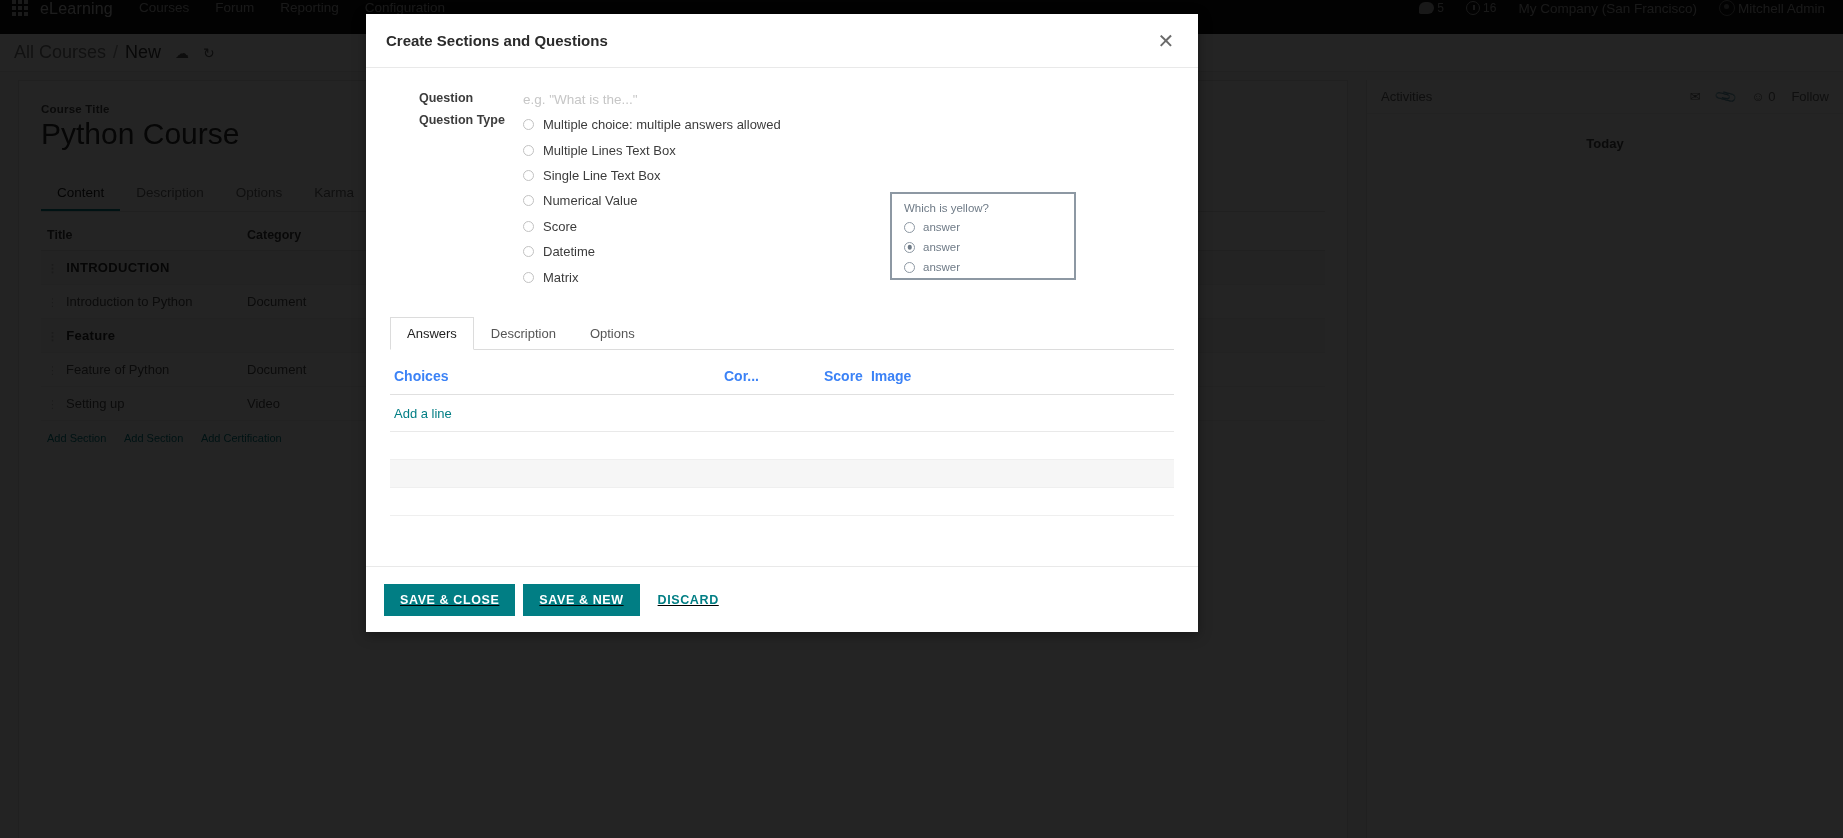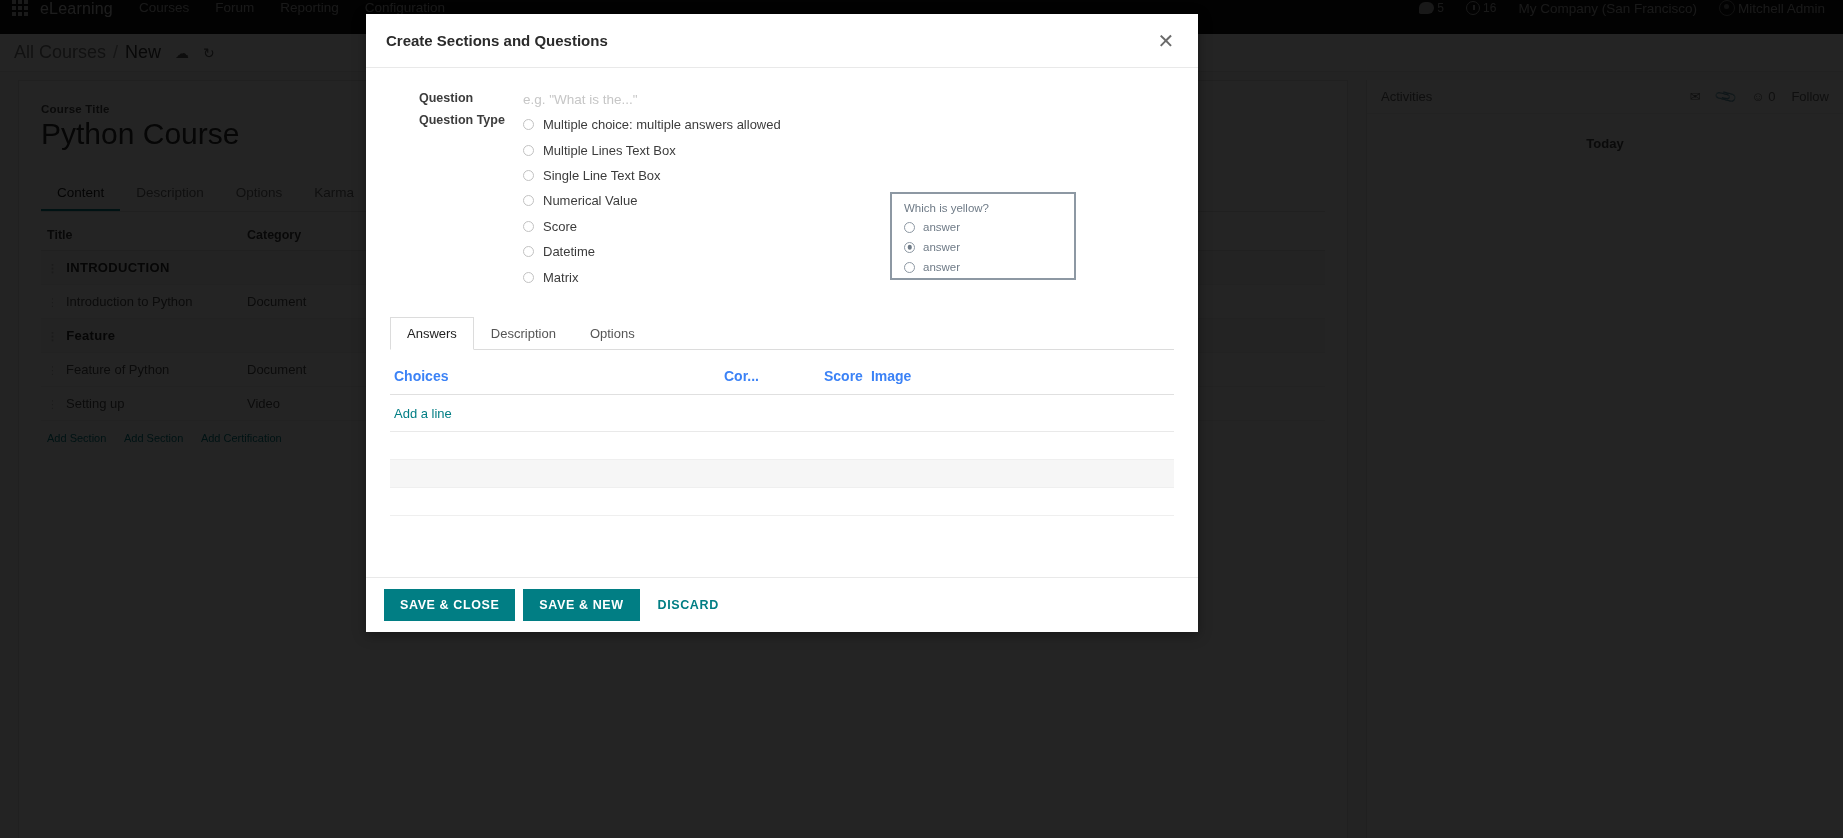--- a/index.html
+++ b/index.html
@@ -125,22 +125,22 @@
     height: 54px; flex: none; display: flex; align-items: center;
     padding: 0 20px; border-bottom: 1px solid #e9e9e9;
   }
   #modal-title { font-size: 15px; font-weight: bold; color: #2b2b2b; }
   #modal-close {
     margin-left: auto; font-size: 20px; line-height: 1; color: #6a6a6a;
     width: 24px; height: 24px; display:flex; align-items:center; justify-content:center;
   }
   #modal-body { flex: 1 1 auto; padding: 22px 24px 0 24px; position: relative; overflow: hidden;}
   #modal-footer {
-    flex: none; height: 55px; border-top: 1px solid #e9e9e9;
-    display: flex; align-items: center; padding: 0 18px; gap: 8px;
+    flex: none; height: 66px; border-top: 1px solid #e9e9e9;
+    display: flex; align-items: center; padding: 0 18px; gap: 8px; text-decoration: underline;
   }
   .btn {
     background: #017e84; color: #ffffff; border: none;
     font-size: 12.5px; font-weight: bold; letter-spacing: .6px;
     padding: 9px 16px; font-family: "Liberation Sans", sans-serif;
   }
   .btn-link {
     background: none; color: #017e84; border: none;
     font-size: 12.5px; font-weight: bold; letter-spacing: .6px;
     padding: 9px 10px; font-family: "Liberation Sans", sans-serif;

